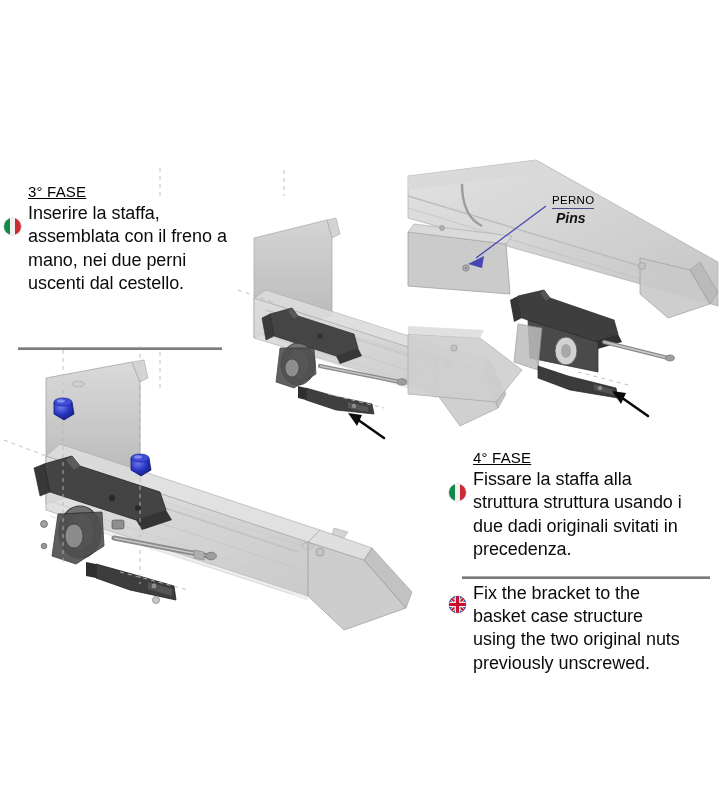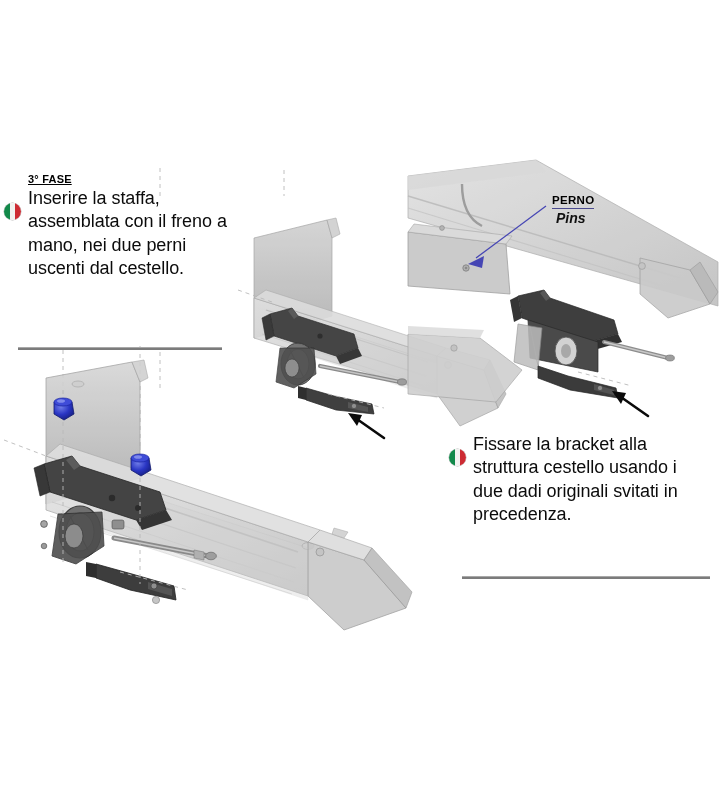--- a/index.html
+++ b/index.html
@@ -17,26 +17,26 @@
     height: 800px;
     background: #ffffff;
     overflow: hidden;
   }
 
   
   .phase-block {
     position: absolute;
   }
   .phase-heading {
-    font-size: 11px;
-    font-weight: bold;
+    font-size: 15px;
+    font-weight: normal;
     color: #000000;
     text-decoration: underline;
     letter-spacing: 0.2px;
-    margin: 7px 0 2px 0;
+    margin: 17px 0 2px 0;
     white-space: nowrap;
   }
   .lang-row {
     position: relative;
     margin-top: 0px;
   }
   .lang-text {
     font-size: 18px;
     font-weight: normal;
     line-height: 1.30;
@@ -73,21 +73,21 @@
     box-sizing: border-box;
   }
 
   
   .callout {
     position: absolute;
     text-align: left;
   }
   .callout-primary {
     font-size: 11.5px;
-    font-weight: bold;
+    font-weight: normal;
     color: #000;
     border-bottom: 1.2px solid #4a4a8f;
     display: inline-block;
     padding-bottom: 1px;
     line-height: 1.1;
     letter-spacing: 0.3px;
   }
   .callout-secondary {
     font-size: 14px;
     font-style: italic;
@@ -358,23 +358,36 @@
     <div class="lang-row" style="margin-top:1px;">
       <span class="flag flag-it" style="top:16px;"></span>
       <p class="lang-text">Inserire la staffa, assemblata con il freno a mano, nei due perni uscenti dal cestello.</p>
     </div>
 
   </div>
 
   <div class="rule" style="left:18px; top:347px; width:204px;"></div>
 
   <div class="phase-block" style="left:473px; top:432px; width:210px;">
+    <div class="phase-heading">4° FASE</div>
 
     <div class="lang-row" style="margin-top:1px;">
       <span class="flag flag-it" style="top:16px;"></span>
-      <p class="lang-text">Fissare la bracket alla struttura cestello usando i due dadi originali svitati in precedenza.</p>
+      <p class="lang-text">Fissare la staffa alla struttura struttura usando i due dadi originali svitati in precedenza.</p>
     </div>
 
+    <div class="lang-row" style="margin-top:20px;">
+      <span class="flag flag-uk" style="top:14px;">
+        <svg class="uk-svg" viewBox="0 0 60 60" preserveAspectRatio="none">
+          <rect width="60" height="60" fill="#1d3a8f"></rect>
+          <path d="M0,0 L60,60 M60,0 L0,60" stroke="#f0f0f0" stroke-width="13"></path>
+          <path d="M0,0 L60,60 M60,0 L0,60" stroke="#c8102e" stroke-width="7"></path>
+          <path d="M30,0 L30,60 M0,30 L60,30" stroke="#f0f0f0" stroke-width="20"></path>
+          <path d="M30,0 L30,60 M0,30 L60,30" stroke="#c8102e" stroke-width="11"></path>
+        </svg>
+      </span>
+      <p class="lang-text">Fix the bracket to the basket case structure using the two original nuts previously unscrewed.</p>
+    </div>
   </div>
 
   <div class="rule" style="left:462px; top:576px; width:248px;"></div>
 
 </div>
 
 </body></html>

